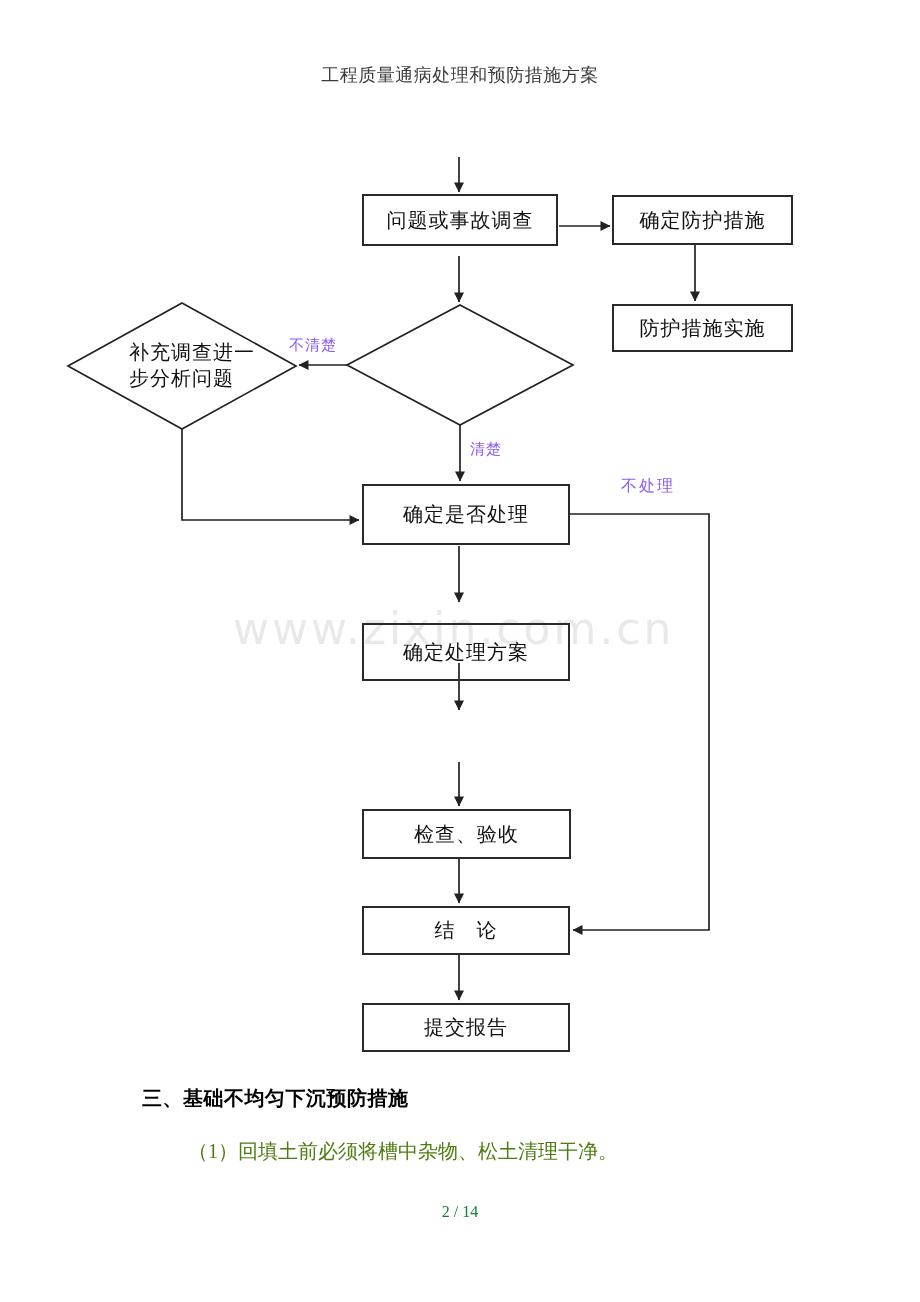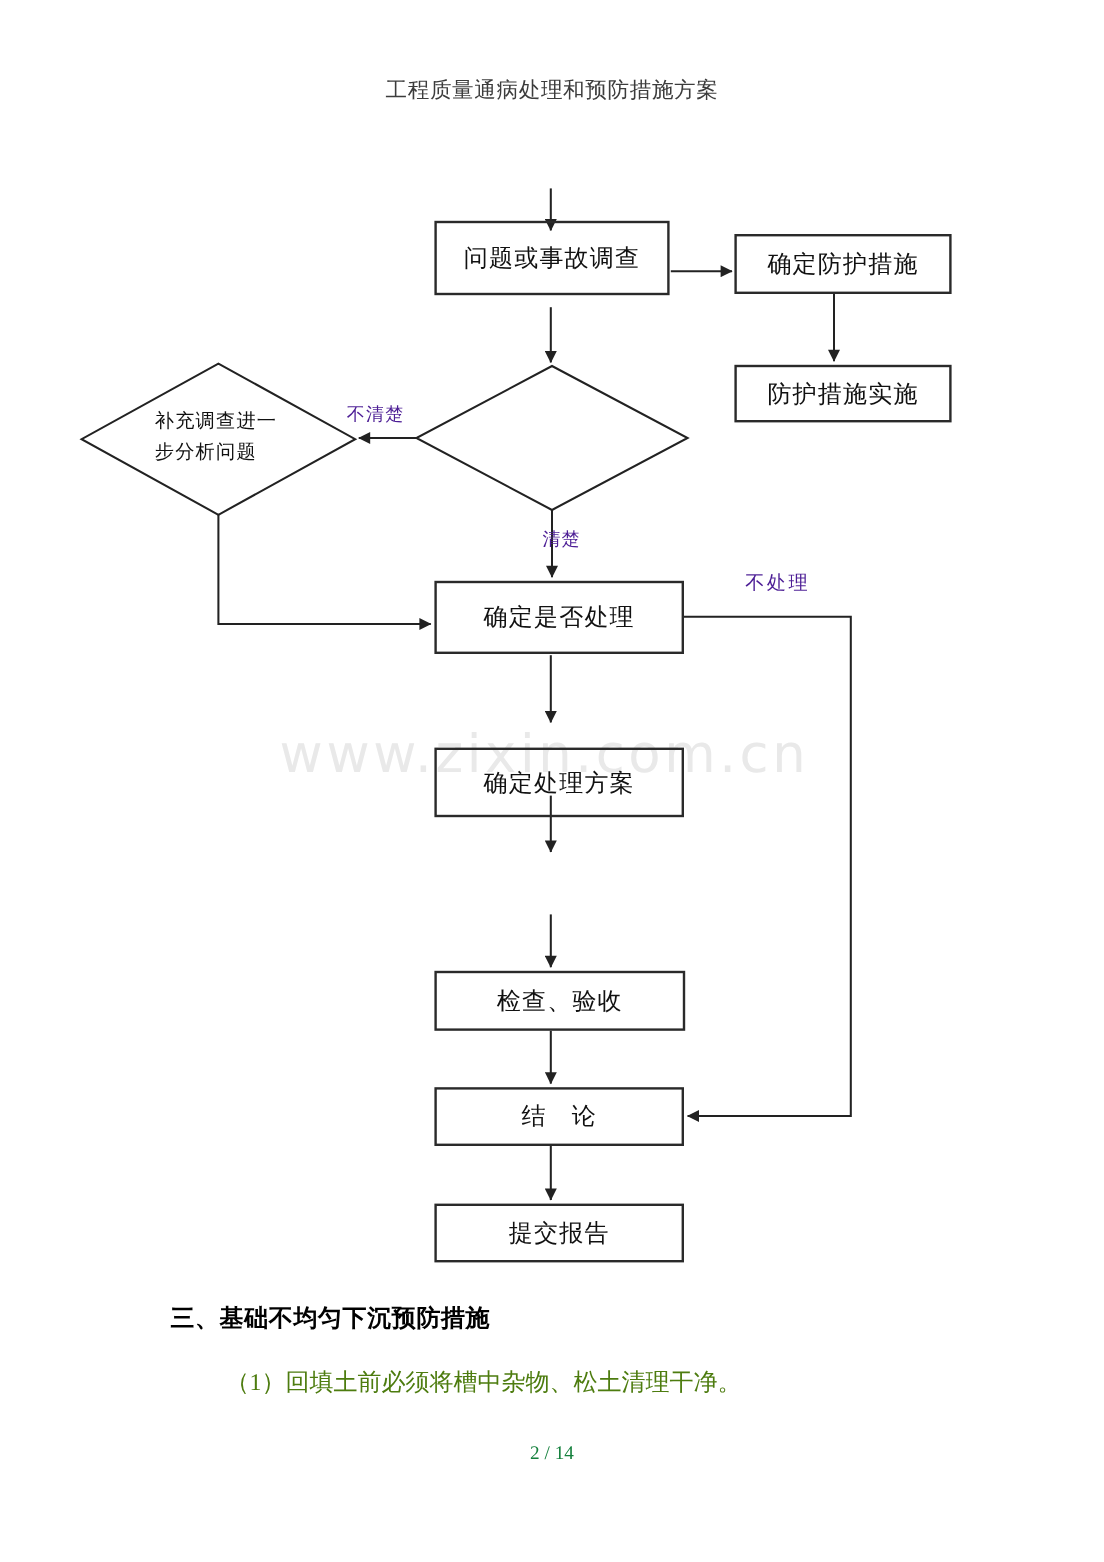--- a/index.html
+++ b/index.html
@@ -52,30 +52,30 @@
     color: #111;
     white-space: nowrap;
   }
   .diamond-label.single {
     left: 347px; top: 351px; width: 226px;
     text-align: center;
     font-size: 23px; letter-spacing: 12px; text-indent: 12px;
   }
   .diamond-label.multi {
     left: 129px; top: 339px;
-    font-size: 16px; line-height: 26px; letter-spacing: 1px;
+    font-size: 20px; line-height: 26px; letter-spacing: 1px;
     text-align: left;
   }
   .edge-label {
     position: absolute;
-    z-index: 3; color: #4c1d95;
+    z-index: 3; color: #8b5cf6;
     white-space: nowrap;
   }
   .edge-label.unclear { left: 289px; top: 336px; font-size: 15px; letter-spacing: 1px; }
-  .edge-label.clear   { left: 452px; top: 440px; font-size: 15px; letter-spacing: 1px; text-align: right; }
+  .edge-label.clear   { left: 470px; top: 440px; font-size: 15px; letter-spacing: 1px; text-align: right; }
   .edge-label.nohandle{ left: 621px; top: 476px; font-size: 16px; letter-spacing: 2px; }
   .section-heading {
     position: absolute; left: 142px; top: 1085px;
     font-family: "Liberation Sans", "DejaVu Sans", sans-serif;
     font-weight: bold; font-size: 20px; letter-spacing: 0.5px;
     color: #000;
     z-index: 3;
   }
   .body-paragraph {
     position: absolute; left: 188px; top: 1138px;
@@ -117,21 +117,21 @@
       <path d="M459,663 V710" marker-end="url(#ah)"></path>
       <path d="M459,762 V806" marker-end="url(#ah)"></path>
       <path d="M459,859 V903" marker-end="url(#ah)"></path>
       <path d="M459,955 V1000" marker-end="url(#ah)"></path>
       <path d="M570,514 H709 V930 H573" marker-end="url(#ah)"></path>
       <polygon points="460,305 573,365 460,425 347,365"></polygon>
       <polygon points="182,303 296,366 182,429 68,366"></polygon>
     </g>
   </svg>
 
-  <div class="flow-box" style="left:362px; top:184px; width:196px; height:62px">问题或事故调查</div>
+  <div class="flow-box" style="left:362px; top:194px; width:196px; height:52px">问题或事故调查</div>
 
   <div class="flow-box" style="left:612px; top:195px; width:181px; height:50px">确定防护措施</div>
 
   <div class="flow-box" style="left:612px; top:304px; width:181px; height:48px">防护措施实施</div>
 
   <div class="flow-box" style="left:362px; top:484px; width:208px; height:61px">确定是否处理</div>
 
   <div class="flow-box" style="left:362px; top:623px; width:208px; height:58px">确定处理方案</div>
 
 

